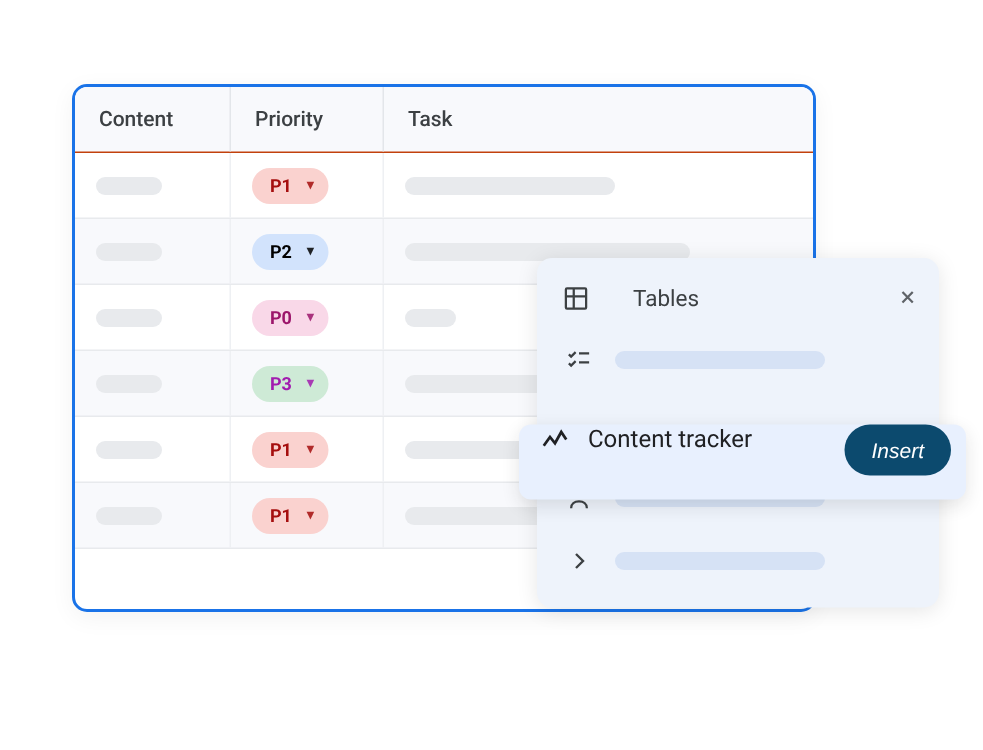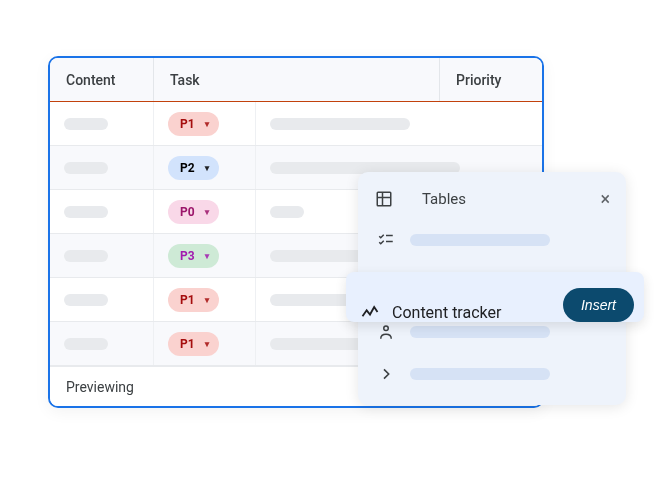--- a/index.html
+++ b/index.html
@@ -130,27 +130,27 @@
     }
     .popup-ph {
       height: 12px;
       width: 140px;
       border-radius: 6px;
       background: #d6e2f5;
     }
     .highlighted {
       position: absolute;
       left: 346px;
-      top: 272px;
+      top: 283px;
       width: 298px;
       height: 50px;
       background: #e8f0fe;
       border-radius: 8px;
       display: flex;
-      align-items: flex-end;
+      align-items: flex-start;
       padding: 0 10px 0 14px;
       gap: 12px;
       box-shadow: 0 4px 12px rgba(32,33,36,0.12);
     }
     .highlighted-label {
       flex: 1;
       font-size: 16px;
       color: #202124;
     }
     .insert-btn {
@@ -172,22 +172,22 @@
       justify-content: center;
       flex-shrink: 0;
     }
   </style>
 </head>
 <body>
 
 <div class="table-container">
   <div class="thead">
     <div class="th col-content">Content</div>
+    <div class="th col-priority">Priority</div>
     <div class="th col-task">Task</div>
-    <div class="th col-priority">Priority</div>
   </div>
   <div class="tbody" id="tbody">
       <div class="tr">
         <div class="td col-content">
           <span class="placeholder ph-short"></span>
         </div>
         <div class="td col-priority">
           <span class="chip chip-red">
             <span>P1</span>
             <span class="chip-caret">▾</span>
@@ -261,21 +261,20 @@
           <span class="chip chip-red">
             <span>P1</span>
             <span class="chip-caret">▾</span>
           </span>
         </div>
         <div class="td col-task">
           <span class="placeholder ph-medium"></span>
         </div>
       </div>
     </div>
-  <div class="footer">Previewing</div>
 </div>
 
 <div class="popup">
   <div class="popup-header">
     <span class="icon">
       <svg width="18" height="18" viewBox="0 0 24 24" fill="none" stroke="#3c4043" stroke-width="2">
           <rect x="3" y="3" width="18" height="18" rx="1"></rect>
           <line x1="3" y1="10" x2="21" y2="10"></line>
           <line x1="10" y1="3" x2="10" y2="21"></line>
         </svg>

